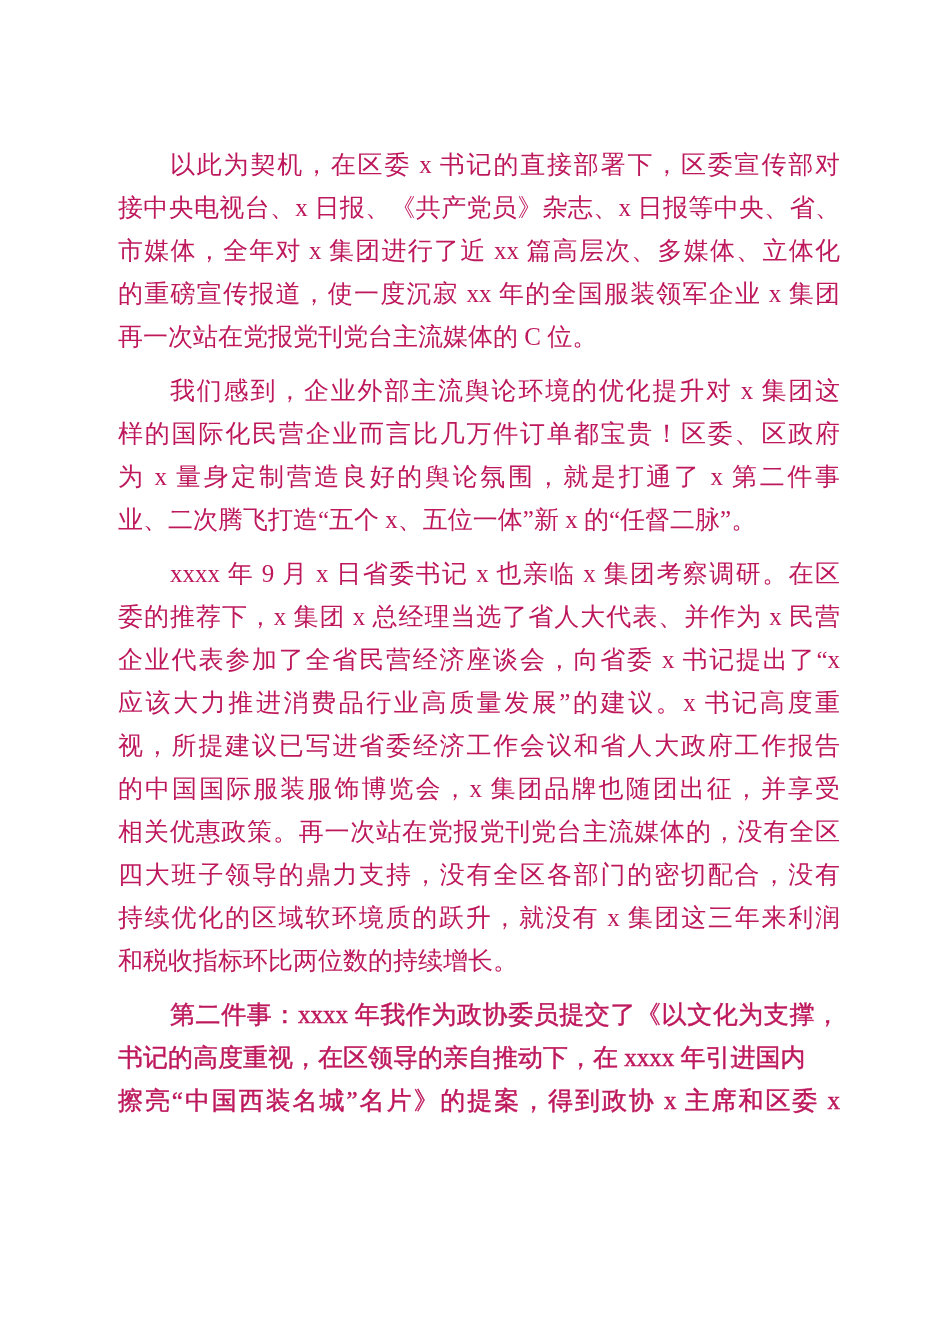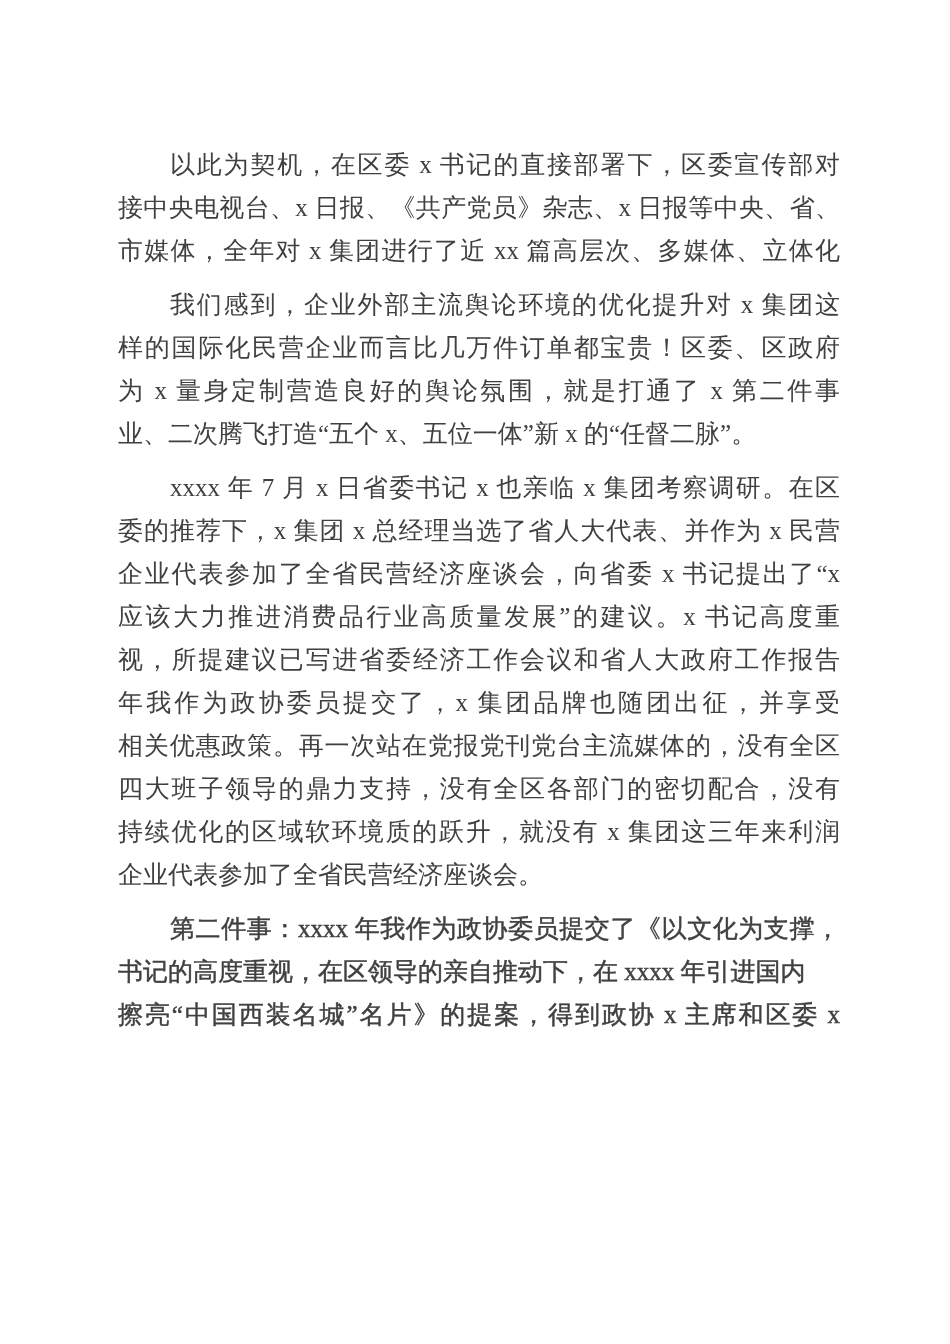--- a/index.html
+++ b/index.html
@@ -45,44 +45,46 @@
   .paragraph.emphasis .line {
     -webkit-text-stroke: 0.45px currentColor;
   }
   .paragraph.emphasis strong {
     font-weight: 400;
   }
 </style>
 </head>
 <body>
 
-<div class="page" style="background: rgb(255, 255, 255); color: #404040;">
+<div class="page" style="background: rgb(255, 255, 255); color: #be185d;">
   <div class="content">
       <div class="paragraph">
         <div class="line first">以此为契机，在区委 x 书记的直接部署下，区委宣传部对</div>
         <div class="line">接中央电视台、x 日报、《共产党员》杂志、x 日报等中央、省、</div>
         <div class="line">市媒体，全年对 x 集团进行了近 xx 篇高层次、多媒体、立体化</div>
+        <div class="line">的重磅宣传报道，使一度沉寂 xx 年的全国服装领军企业 x 集团</div>
+        <div class="line last">再一次站在党报党刊党台主流媒体的 C 位。</div>
       </div>
       <div class="paragraph">
         <div class="line first">我们感到，企业外部主流舆论环境的优化提升对 x 集团这</div>
         <div class="line">样的国际化民营企业而言比几万件订单都宝贵！区委、区政府</div>
         <div class="line">为 x 量身定制营造良好的舆论氛围，就是打通了 x 第二件事</div>
         <div class="line last">业、二次腾飞打造“五个 x、五位一体”新 x 的“任督二脉”。</div>
       </div>
       <div class="paragraph">
-        <div class="line first">xxxx 年 7 月 x 日省委书记 x 也亲临 x 集团考察调研。在区</div>
+        <div class="line first">xxxx 年 9 月 x 日省委书记 x 也亲临 x 集团考察调研。在区</div>
         <div class="line">委的推荐下，x 集团 x 总经理当选了省人大代表、并作为 x 民营</div>
         <div class="line">企业代表参加了全省民营经济座谈会，向省委 x 书记提出了“x</div>
         <div class="line">应该大力推进消费品行业高质量发展”的建议。x 书记高度重</div>
         <div class="line">视，所提建议已写进省委经济工作会议和省人大政府工作报告</div>
-        <div class="line">年我作为政协委员提交了，x 集团品牌也随团出征，并享受</div>
+        <div class="line">的中国国际服装服饰博览会，x 集团品牌也随团出征，并享受</div>
         <div class="line">相关优惠政策。再一次站在党报党刊党台主流媒体的，没有全区</div>
         <div class="line">四大班子领导的鼎力支持，没有全区各部门的密切配合，没有</div>
         <div class="line">持续优化的区域软环境质的跃升，就没有 x 集团这三年来利润</div>
-        <div class="line last">企业代表参加了全省民营经济座谈会。</div>
+        <div class="line last">和税收指标环比两位数的持续增长。</div>
       </div>
       <div class="paragraph emphasis">
         <div class="line first"><strong>第二件事：</strong>xxxx 年我作为政协委员提交了《以文化为支撑，</div>
         <div class="line last">书记的高度重视，在区领导的亲自推动下，在 xxxx 年引进国内</div>
         <div class="line">擦亮“中国西装名城”名片》的提案，得到政协 x 主席和区委 x</div>
       </div>
     </div>
 </div>
 
 </body></html>

